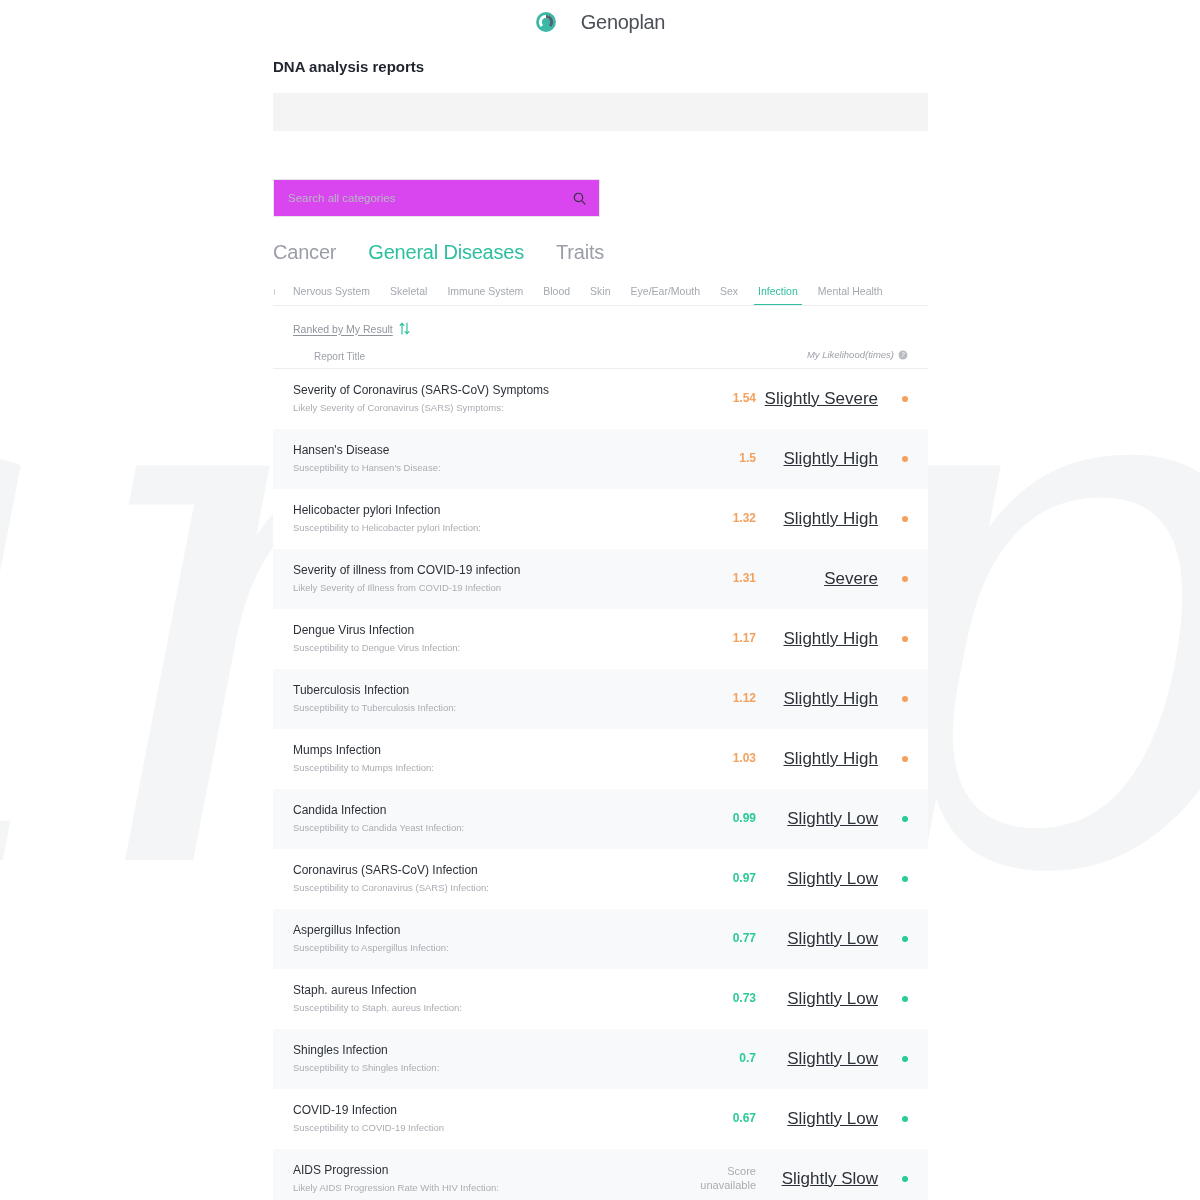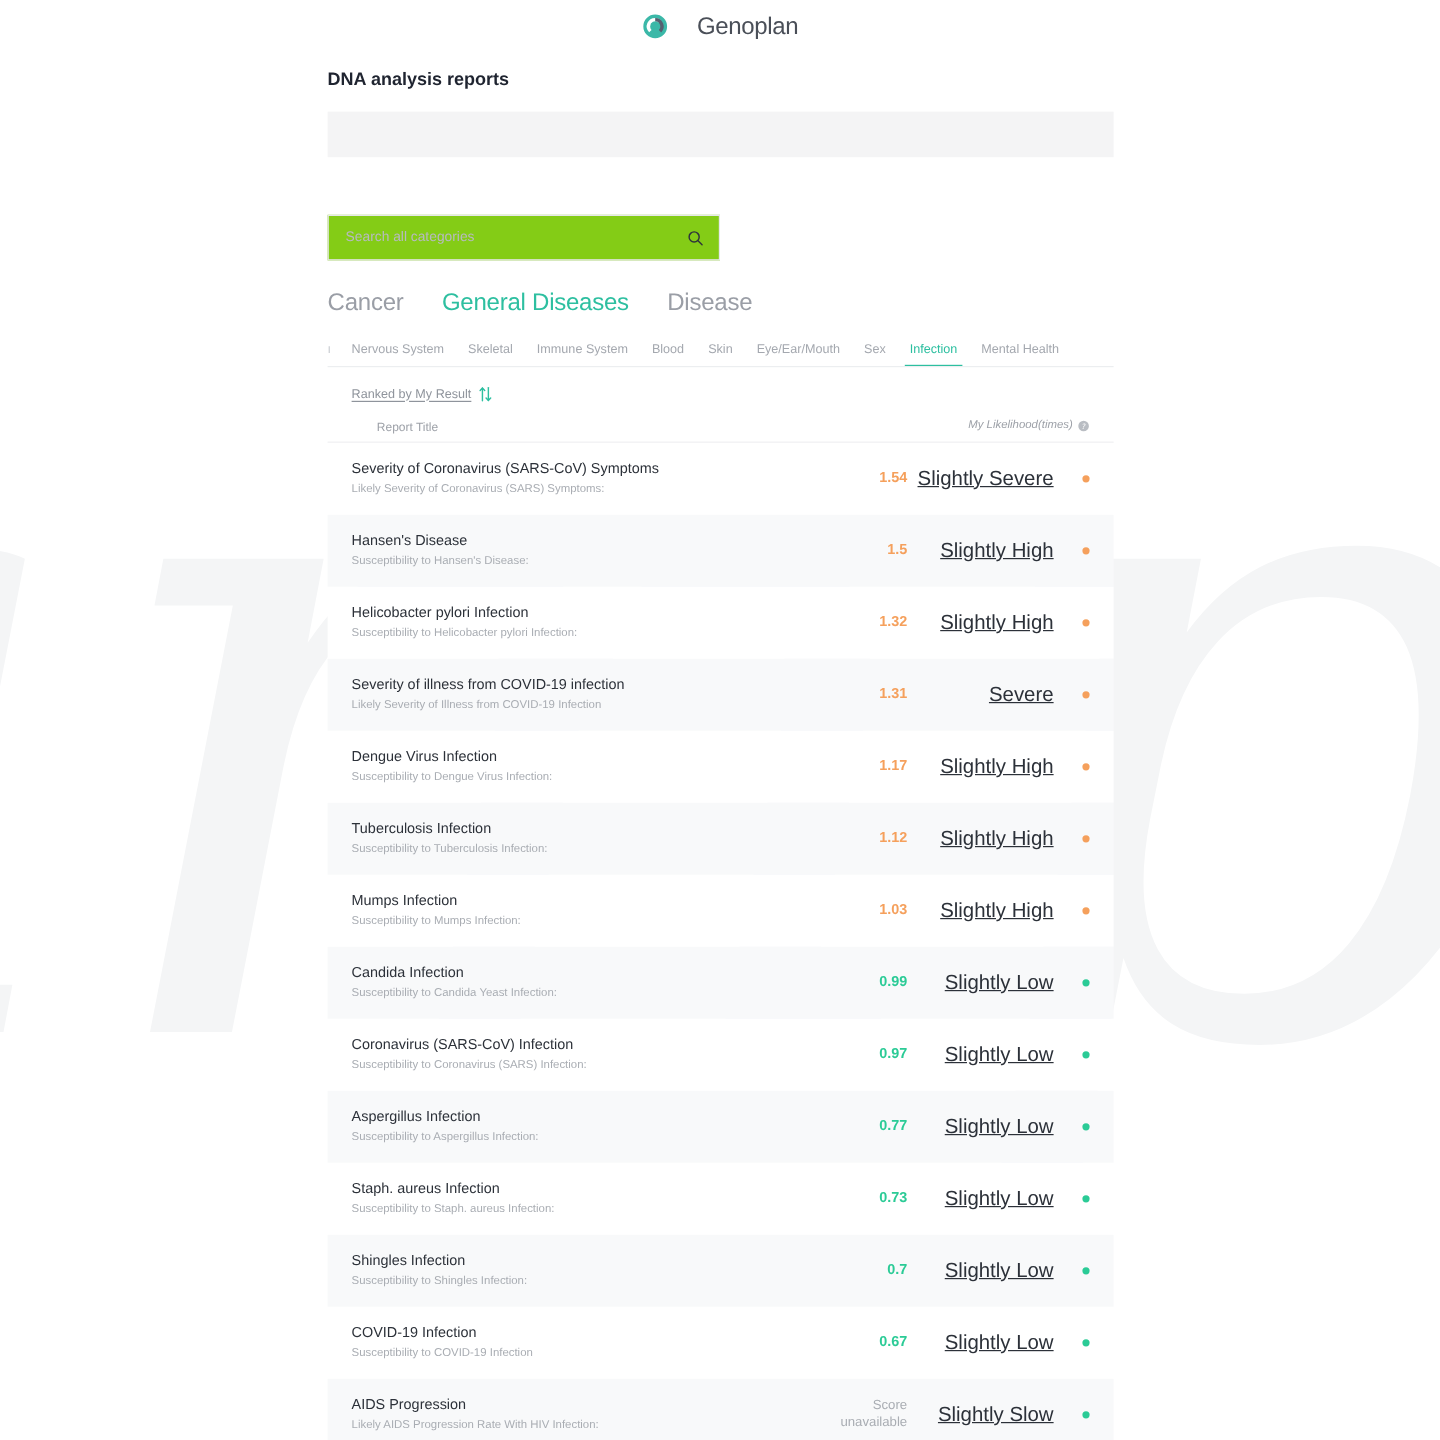--- a/index.html
+++ b/index.html
@@ -47,21 +47,21 @@
     margin-top: 18px;
     height: 38px; width: 655px;
     background: #f4f4f5;
   }
 
   
   .search-wrap {
     margin-top: 48px;
     width: 327px; height: 38px;
     border: 1px solid #e6e7ea;
-    background: #84cc16;
+    background: #d946ef;
     display: flex; align-items: center;
     padding: 0 12px 0 14px;
   }
   .search-input {
     flex: 1; border: none; outline: none;
     font-size: 11.5px; color: #3b3f47;
     font-family: "Liberation Sans", sans-serif;
     background: transparent;
   }
   .search-input::placeholder { color: #b7bac0; }
@@ -200,21 +200,21 @@
           <svg class="search-icon" viewBox="0 0 20 20" fill="none" stroke="#2f343c" stroke-width="1.6">
             <circle cx="8.6" cy="8.6" r="5.6"></circle>
             <line x1="12.9" y1="12.9" x2="17.4" y2="17.4" stroke-linecap="round"></line>
           </svg>
         </span>
       </div>
 
       <div class="main-tabs">
         <div class="main-tab">Cancer</div>
         <div class="main-tab active">General Diseases</div>
-        <div class="main-tab">Disease</div>
+        <div class="main-tab">Traits</div>
       </div>
 
       <div class="subtabs-outer">
         <div class="subtabs">
           <div class="subtab clipped">ı</div>
           <div class="subtab">Nervous System</div>
           <div class="subtab">Skeletal</div>
           <div class="subtab">Immune System</div>
           <div class="subtab">Blood</div>
           <div class="subtab">Skin</div>

